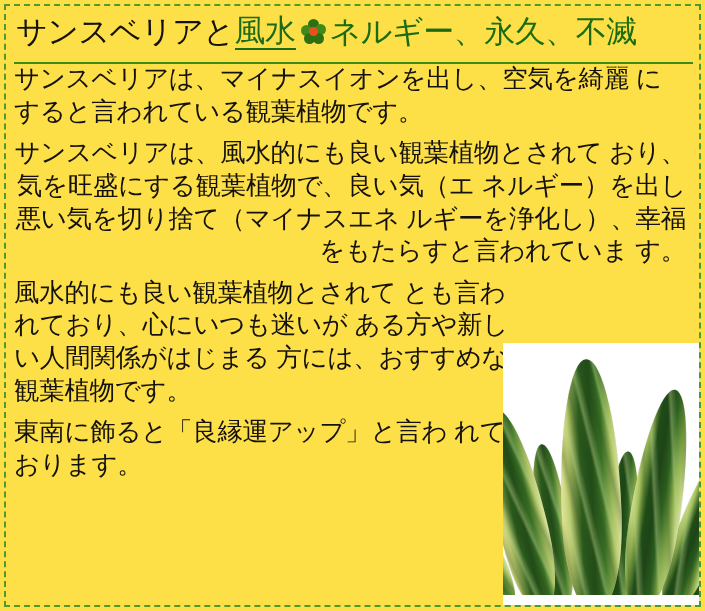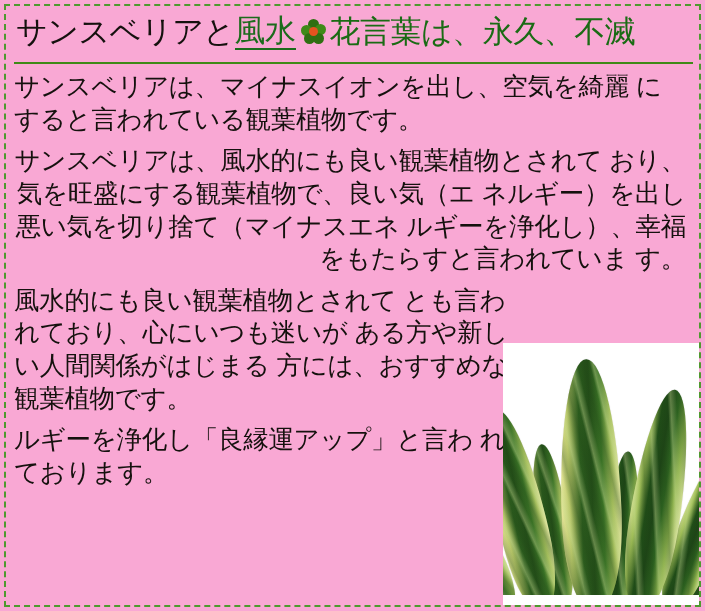--- a/index.html
+++ b/index.html
@@ -8,21 +8,21 @@
     background: #ffffff;
   }
   body {
     font-family: "Liberation Sans", "DejaVu Sans", sans-serif;
   }
   .card {
     position: relative;
     width: 705px;
     height: 611px;
     box-sizing: border-box;
-    background: #f9a8d4;
+    background: #fde047;
     overflow: hidden;
   }
   
   .frame {
     position: absolute;
     left: 4px;
     top: 4px;
     right: 4px;
     bottom: 4px;
     border: 2px dashed #4e9a2f;
@@ -87,21 +87,21 @@
     position: absolute;
     left: 14px;
     right: 12px;
     top: 62px;
     height: 0;
     border-top: 2px solid #3f8a18;
   }
   
   .body-text {
     position: relative;
-    margin-top: 20px;
+    margin-top: 12px;
     font-size: 25.5px;
     line-height: 1.28;
     color: #15110e;
     letter-spacing: -0.3px;
   }
   .body-text p {
     margin: 0 0 9px 0;
   }
   .p-wrap-1 { width: 672px; }
   .p-wrap-2 { width: 672px; text-align: right; }
@@ -181,21 +181,21 @@
       <span class="heading-dark">サンスベリアと</span>
         <span class="fs">風水</span>
       <span class="flower-icon">
         <span class="pet p1"></span>
         <span class="pet p2"></span>
         <span class="pet p3"></span>
         <span class="pet p4"></span>
         <span class="pet p5"></span>
         <span class="core"></span>
       </span>
-      <span class="heading-green">花言葉は、永久、不滅</span>
+      <span class="heading-green">ネルギー、永久、不滅</span>
     </div>
     <div class="heading-rule"></div>
 
     <div class="body-text">
 
       <p class="p-wrap-1">
         <span>サンスベリアは、マイナスイオンを出し、空気を綺麗</span>
         <span>にすると言われている観葉植物です。</span>
       </p>
 
@@ -208,21 +208,21 @@
       </p>
 
       <p class="p-wrap-3">
         <span>風水的にも良い観葉植物とされて</span>
         <span>とも言われており、心にいつも迷いが</span>
         <span>ある方や新しい人間関係がはじまる</span>
         <span>方には、おすすめな観葉植物です。</span>
       </p>
 
       <p class="p-wrap-4">
-        <span>ルギーを浄化し「良縁運アップ」と言わ</span>
+        <span>東南に飾ると「良縁運アップ」と言わ</span>
         <span>れております。</span>
       </p>
 
     </div>
   </div>
 
   <div class="plant">
     <div class="bg"></div>
     <div class="leaf l4"></div>
     <div class="leaf e l8"></div>

